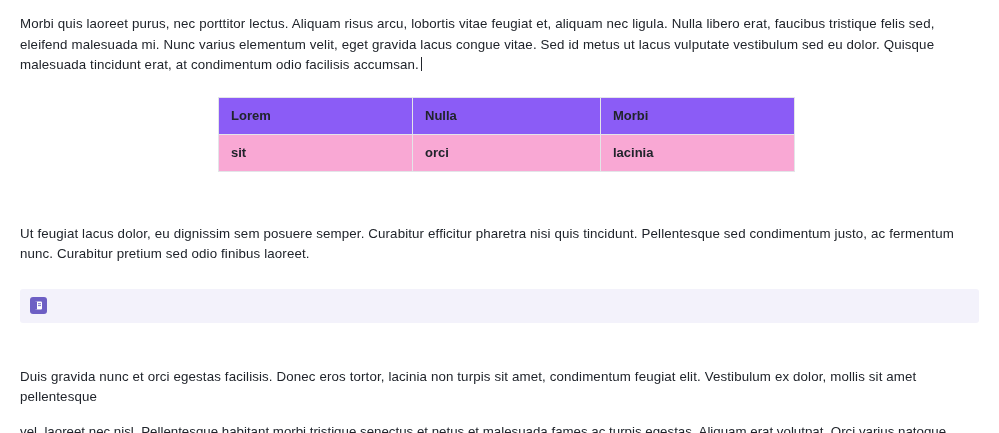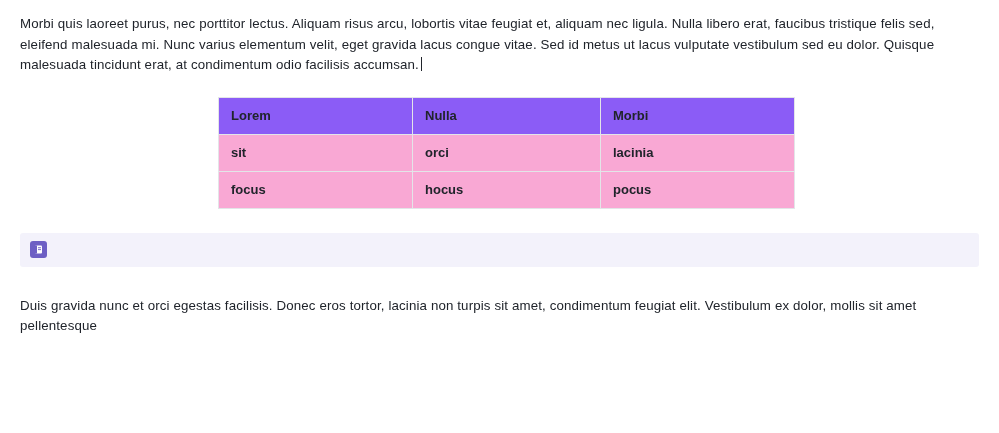--- a/index.html
+++ b/index.html
@@ -91,21 +91,21 @@
     width: 17px;
     height: 17px;
     border-radius: 3px;
     background: #6d5fc4;
     display: flex;
     align-items: center;
     justify-content: center;
   }
   .callout-icon svg { display: block; }
   .para-3 {
-    margin-top: 29px;
+    margin-top: 44px;
   }
   .fade-line {
     color: #20242b;
     font-size: 13.3px;
     line-height: 20.5px;
     position: absolute;
     left: 20px;
     right: 20px;
     bottom: 0;
     height: 11px;
@@ -133,37 +133,34 @@
           <th>Nulla</th>
           <th>Morbi</th>
         </tr>
       </thead>
       <tbody>
         <tr>
           <td>sit</td>
           <td>orci</td>
           <td>lacinia</td>
         </tr>
-        <tr>
-          <td>focus</td>
-          <td>hocus</td>
-          <td>pocus</td>
-        </tr>
       </tbody>
     </table>
   </div>
 
+  <p class="para para-2">Ut feugiat lacus dolor, eu dignissim sem posuere semper. Curabitur efficitur pharetra nisi quis tincidunt. Pellentesque sed condimentum justo, ac fermentum nunc. Curabitur pretium sed odio finibus laoreet.</p>
 
   <div class="callout">
     <span class="callout-icon">
       <svg width="11" height="11" viewBox="0 0 11 11" aria-hidden="true">
         <rect x="2" y="1.5" width="7" height="8" rx="1" fill="#ffffff"></rect>
         <rect x="2" y="1.5" width="2" height="8" fill="#6d5fc4"></rect>
         <rect x="5" y="3.3" width="3" height="0.9" fill="#6d5fc4"></rect>
         <rect x="5" y="5.2" width="3" height="0.9" fill="#6d5fc4"></rect>
       </svg>
     </span>
   </div>
 
   <p class="para para-3">Duis gravida nunc et orci egestas facilisis. Donec eros tortor, lacinia non turpis sit amet, condimentum feugiat elit. Vestibulum ex dolor, mollis sit amet pellentesque</p>
 
+  <div class="fade-line">vel, laoreet nec nisl. Pellentesque habitant morbi tristique senectus et netus et malesuada fames ac turpis egestas. Aliquam erat volutpat. Orci varius natoque</div>
 
 </div>
 
 </body></html>

